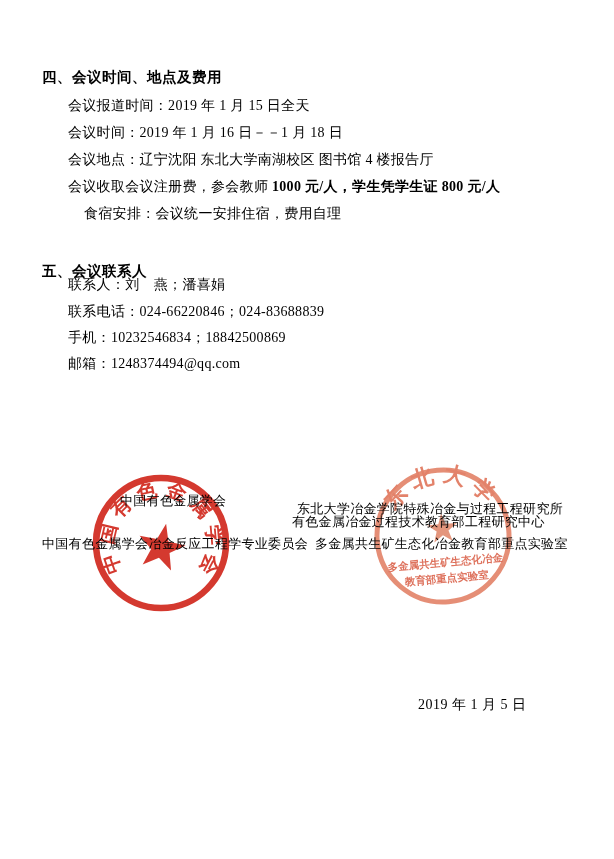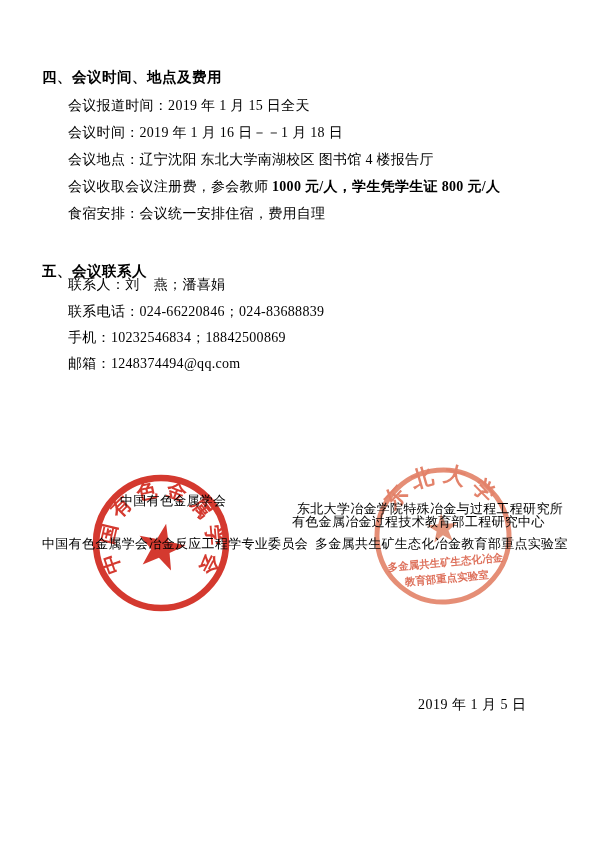--- a/index.html
+++ b/index.html
@@ -45,21 +45,21 @@
 
 <div class="page">
 
   <div class="abs heading" style="top:68px;">四、会议时间、地点及费用</div>
   <div class="abs bodyline" style="top:97px;">会议报道时间：2019 年 1 月 15 日全天</div>
   <div class="abs bodyline" style="top:124px;">会议时间：2019 年 1 月 16 日－－1 月 18 日</div>
   <div class="abs bodyline" style="top:151px;">会议地点：辽宁沈阳 东北大学南湖校区 图书馆 4 楼报告厅</div>
   <div class="abs bodyline" style="top:178px;">
     <span>会议收取会议注册费，参会教师 </span><span class="boldpart">1000 元/人，学生凭学生证 800 元/人</span>
   </div>
-  <div class="abs bodyline" style="top:205px;">食宿安排：会议统一安排住宿，费用自理</div>
+  <div class="abs bodyline" style="top:205px;margin-left:16px;">食宿安排：会议统一安排住宿，费用自理</div>
 
   <div class="abs heading" style="top:250px;margin-top:12px;">五、会议联系人</div>
   <div class="abs bodyline" style="top:276px;">联系人：刘　燕；潘喜娟</div>
   <div class="abs bodyline" style="top:303px;">联系电话：024-66220846；024-83688839</div>
   <div class="abs bodyline" style="top:329px;">手机：10232546834；18842500869</div>
   <div class="abs bodyline" style="top:355px;text-align:center;">邮箱：1248374494@qq.com</div>
 
   <div class="abs orgline" style="top:492px;left:120px;">中国有色金属学会</div>
   <div class="abs orgline" style="top:492px;left:297px;margin-top:8px;">东北大学冶金学院特殊冶金与过程工程研究所</div>
   <div class="abs orgline" style="top:513px;left:292px;">有色金属冶金过程技术教育部工程研究中心</div>

